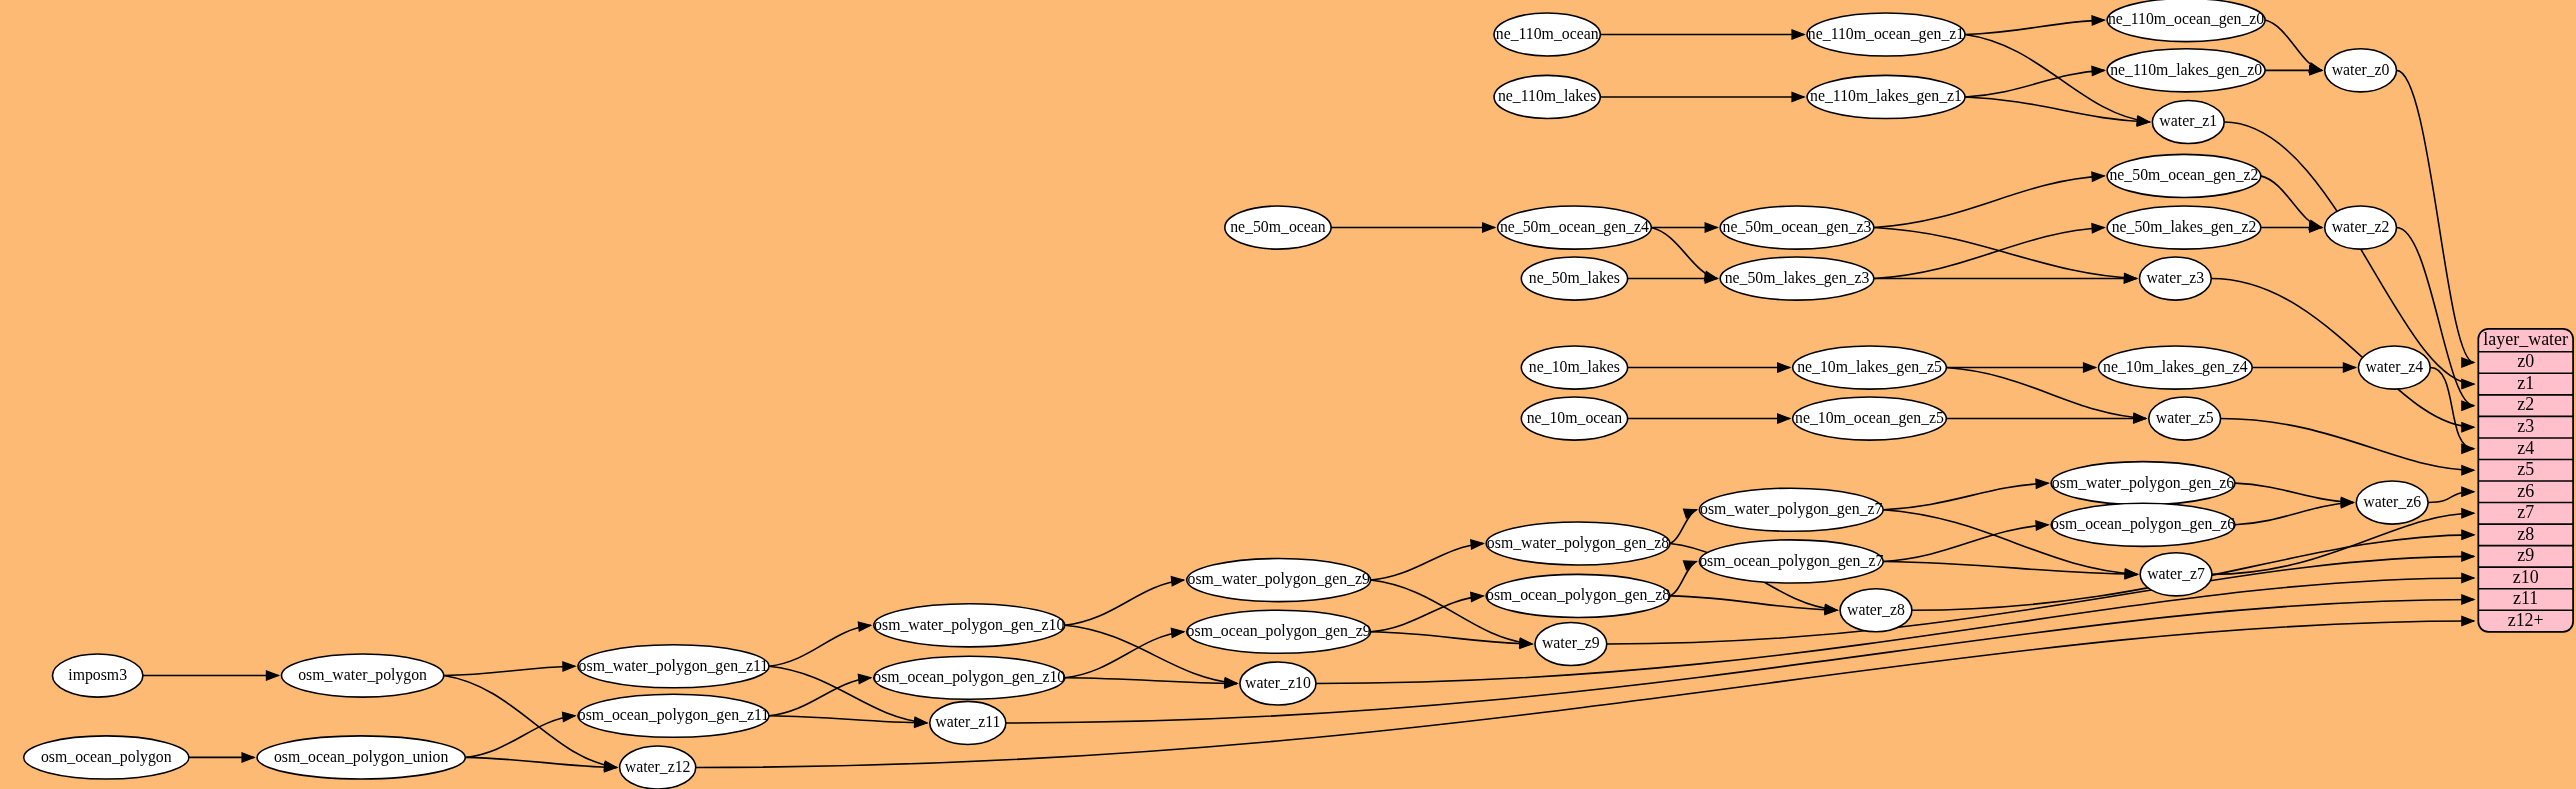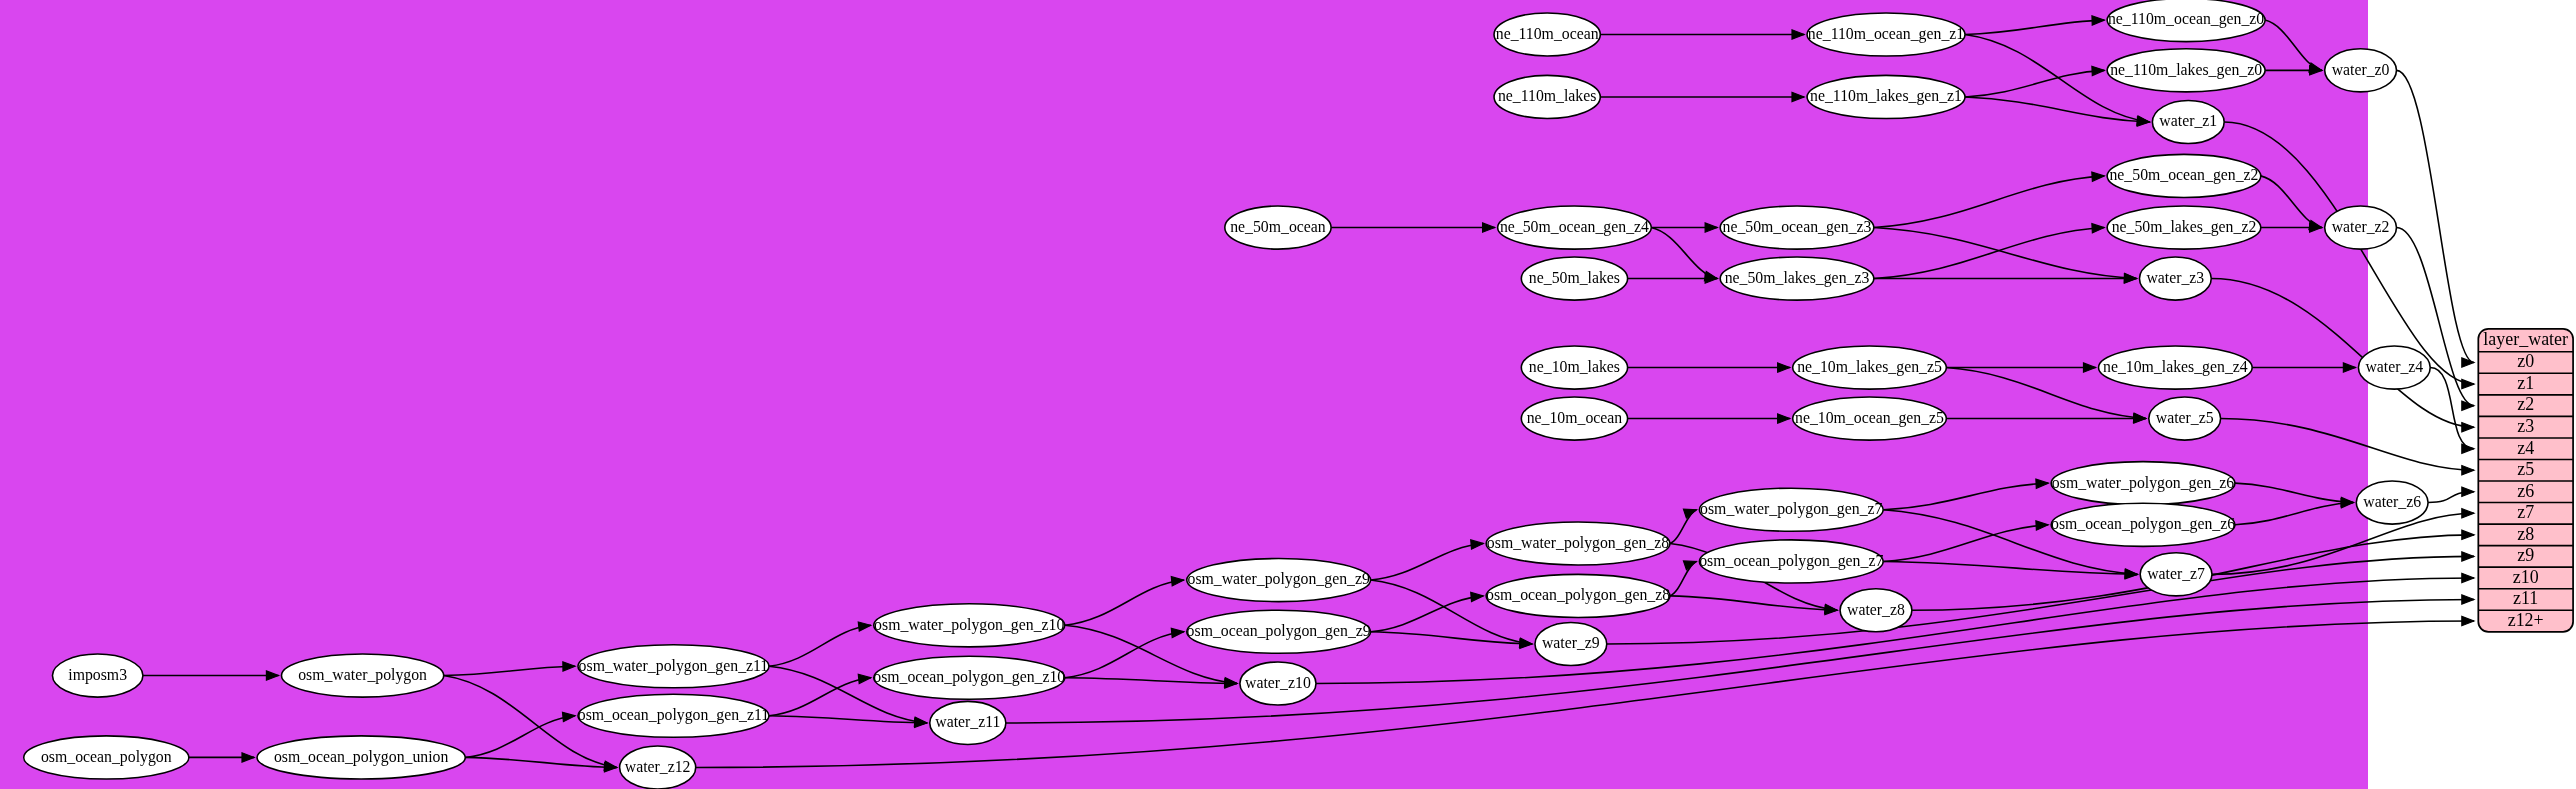--- a/index.html
+++ b/index.html
@@ -1,18 +1,18 @@
 <!DOCTYPE html>
 <html style="font-size:11.5px"><head>
 <meta charset="utf-8">
 <style>
   html,body{margin:0;padding:0;background:#ffffff;}
   body{width:2576px;height:789px;overflow:hidden;
        font-family:"Liberation Serif","DejaVu Serif",serif;}
-  #stage{position:relative;width:2368px;height:789px;background:#d946ef;}
+  #stage{position:relative;width:2576px;height:789px;background:#fdba74;}
   svg#graph{position:absolute;left:0;top:0;width:2576px;height:789px;display:block;}
   .nd ellipse{fill:#ffffff;stroke:#000000;stroke-width:2.2;}
   .nd text{font-family:"Liberation Serif","DejaVu Serif",serif;
            font-size:22px;fill:#000;text-anchor:middle;dominant-baseline:middle;}
   .edge path{fill:none;stroke:#000000;stroke-width:2.2;}
   .edge polygon{fill:#000000;stroke:#000000;stroke-width:1.6;}
   .tbl-box{fill:#ffc0cb;stroke:#000000;stroke-width:2.4;}
   .tbl-line{stroke:#000000;stroke-width:2.2;}
   .tbl-head{font-family:"Liberation Serif","DejaVu Serif",serif;font-size:25px;
             fill:#000;text-anchor:middle;dominant-baseline:middle;}

